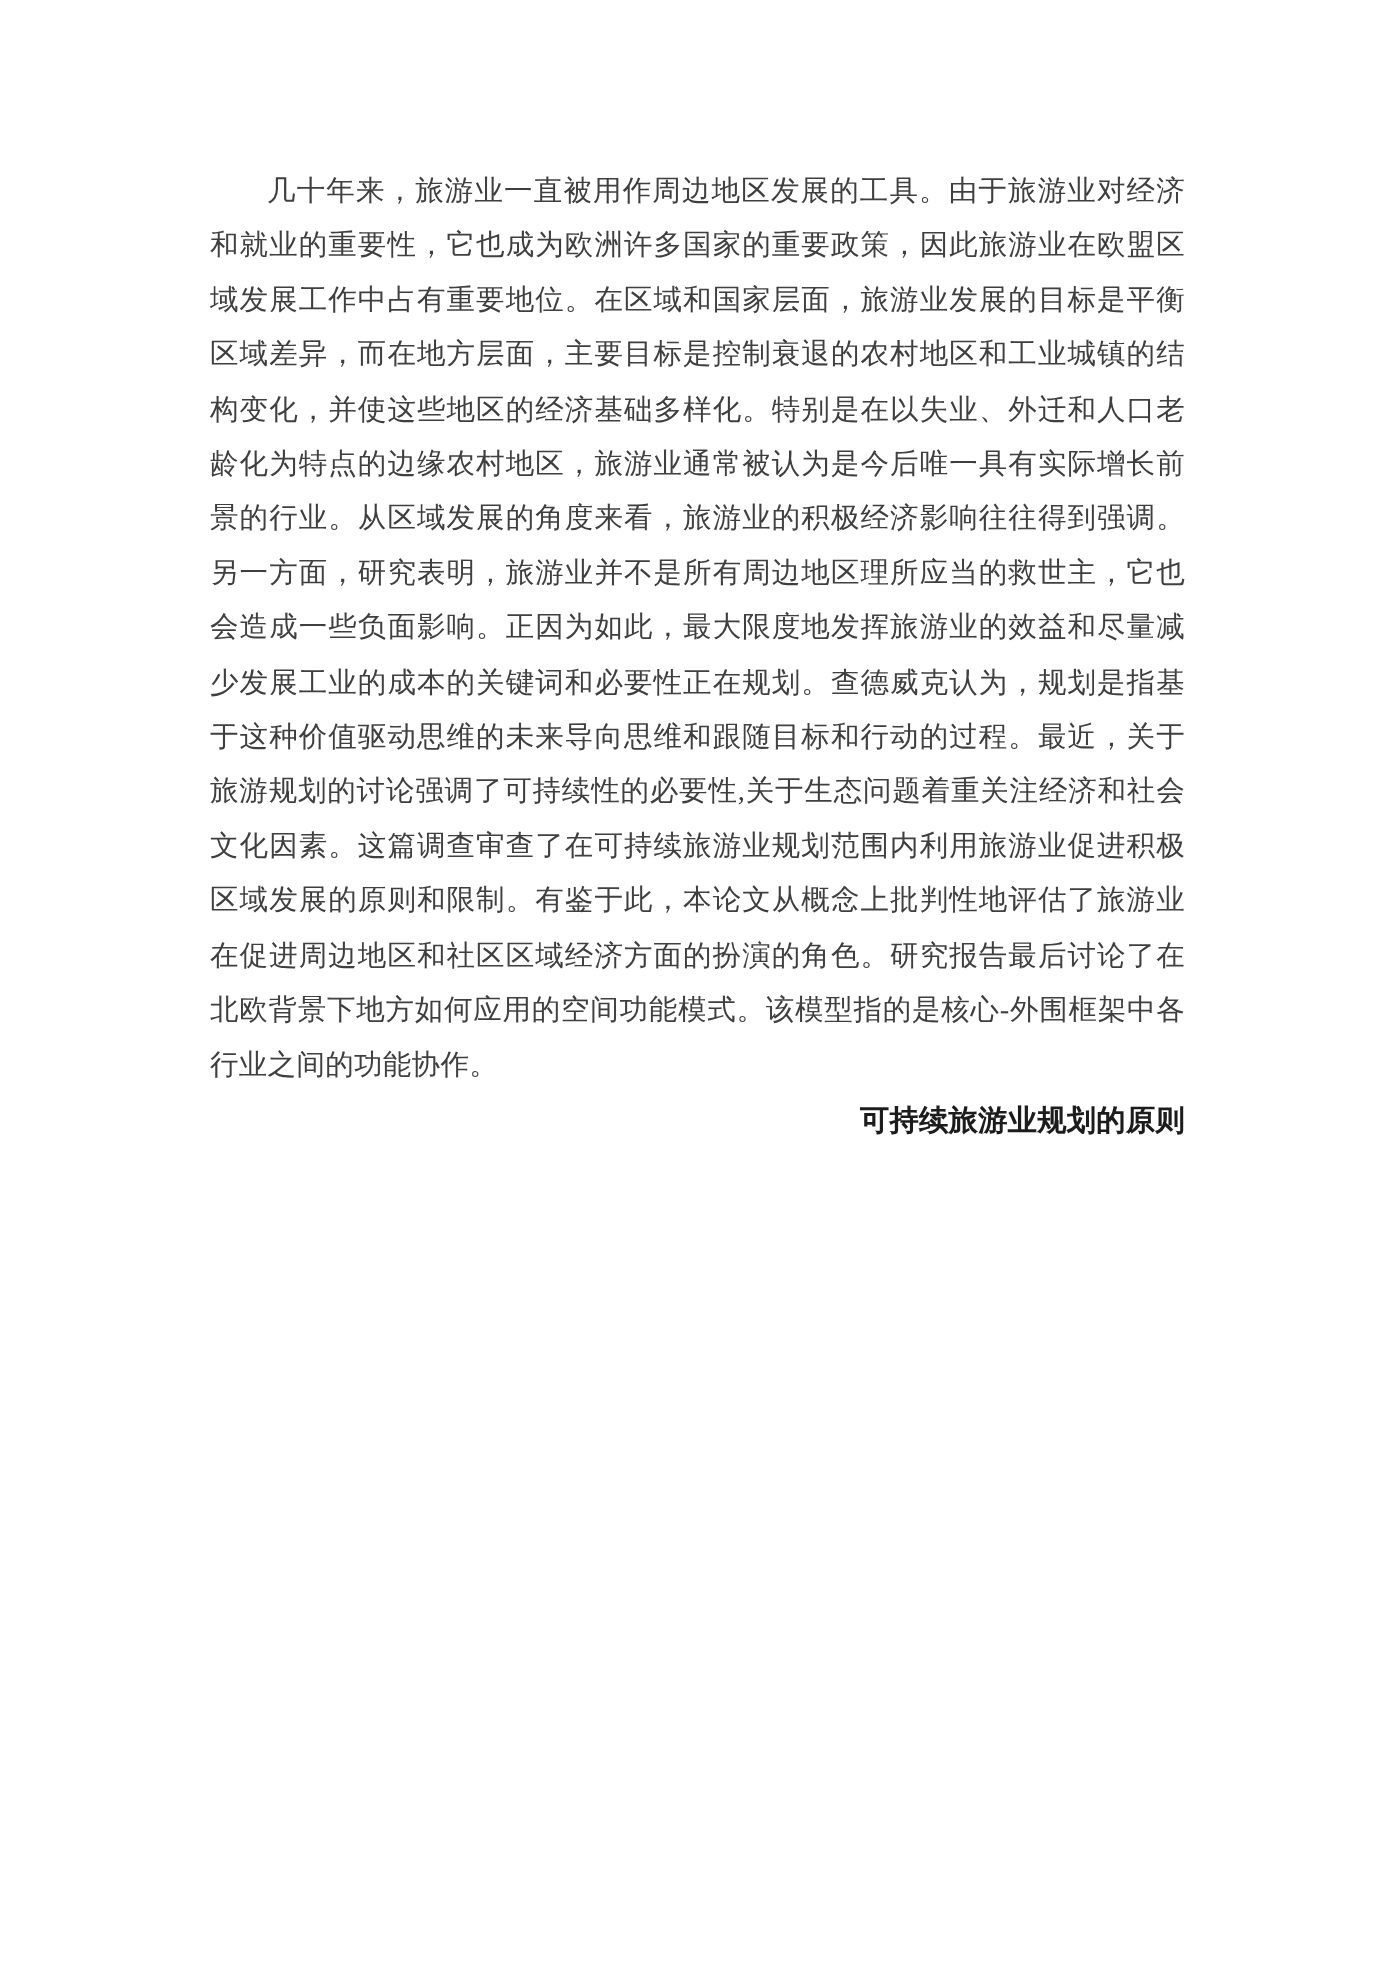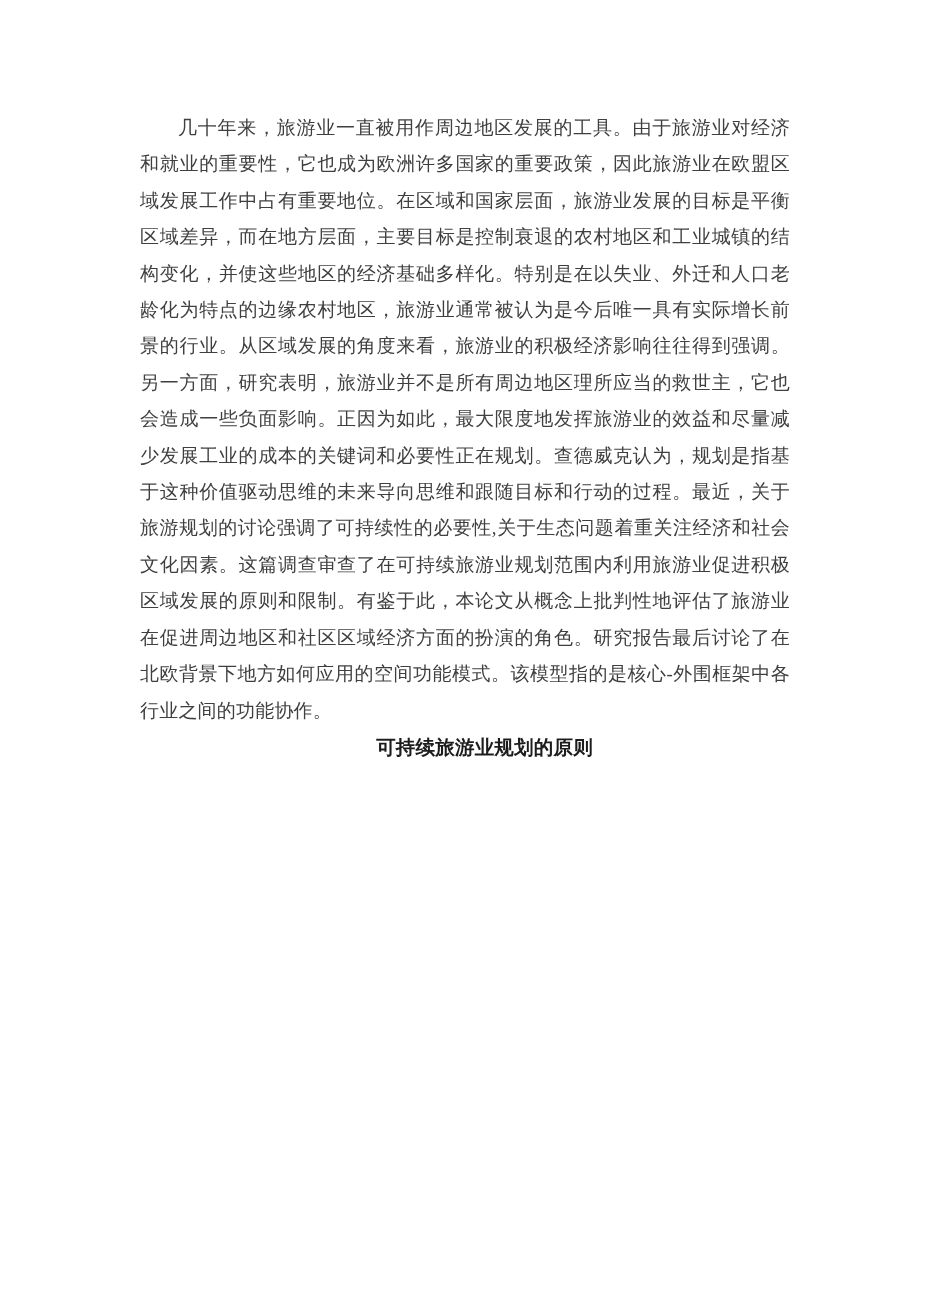--- a/index.html
+++ b/index.html
@@ -31,21 +31,21 @@
     padding: 0;
     text-indent: 2em;
   }
   .content .section-heading {
     margin: 0;
     padding: 0;
     text-indent: 2em;
     font-size: 19.5px;
     font-weight: bold;
     color: #1c1c1c;
-    text-align: center;
+    text-align: right;
     font-family: "Liberation Sans", sans-serif;
   }
 </style>
 </head>
 <body>
 
 <div class="page">
   <div class="content">
     <p>几十年来，旅游业一直被用作周边地区发展的工具。由于旅游业对经济和就业的重要性，它也成为欧洲许多国家的重要政策，因此旅游业在欧盟区域发展工作中占有重要地位。在区域和国家层面，旅游业发展的目标是平衡区域差异，而在地方层面，主要目标是控制衰退的农村地区和工业城镇的结构变化，并使这些地区的经济基础多样化。特别是在以失业、外迁和人口老龄化为特点的边缘农村地区，旅游业通常被认为是今后唯一具有实际增长前景的行业。从区域发展的角度来看，旅游业的积极经济影响往往得到强调。另一方面，研究表明，旅游业并不是所有周边地区理所应当的救世主，它也会造成一些负面影响。正因为如此，最大限度地发挥旅游业的效益和尽量减少发展工业的成本的关键词和必要性正在规划。查德威克认为，规划是指基于这种价值驱动思维的未来导向思维和跟随目标和行动的过程。最近，关于旅游规划的讨论强调了可持续性的必要性,关于生态问题着重关注经济和社会文化因素。这篇调查审查了在可持续旅游业规划范围内利用旅游业促进积极区域发展的原则和限制。有鉴于此，本论文从概念上批判性地评估了旅游业在促进周边地区和社区区域经济方面的扮演的角色。研究报告最后讨论了在北欧背景下地方如何应用的空间功能模式。该模型指的是核心-外围框架中各行业之间的功能协作。</p>
     <p class="section-heading">可持续旅游业规划的原则</p>

